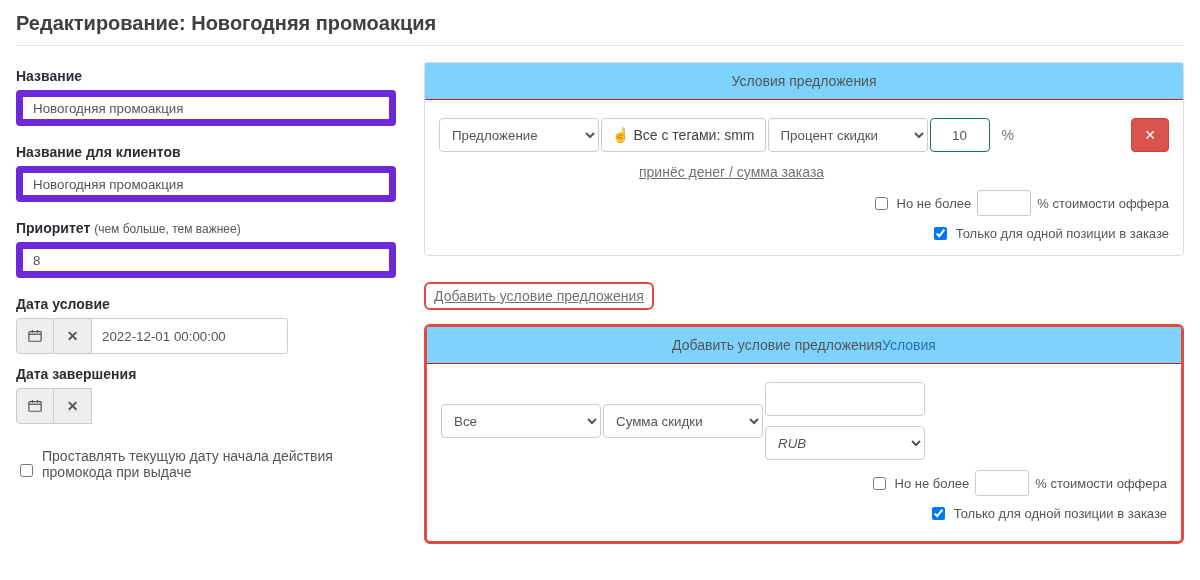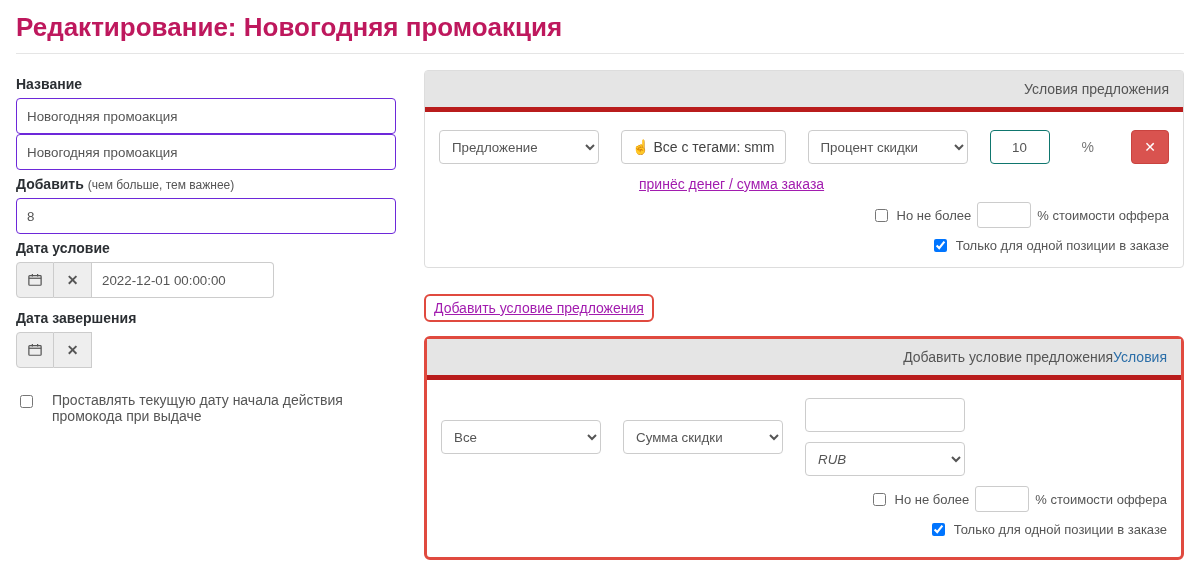--- a/index.html
+++ b/index.html
@@ -5,82 +5,82 @@
   * { box-sizing: border-box; }
   body {
     margin: 0;
     padding: 12px 16px;
     font-family: -apple-system, BlinkMacSystemFont, "Segoe UI", Arial, sans-serif;
     font-size: 14px;
     color: #333;
     background: #fff;
   }
   h1 {
-    font-size: 26px;
+    font-size: 20px;
     font-weight: 700;
     margin: 0 0 10px 0;
-    color: #be185d;
+    color: #404040;
   }
   .hr { border-bottom: 1px solid #e5e5e5; margin-bottom: 16px; }
   .columns { display: flex; gap: 28px; }
   .left { width: 380px; flex-shrink: 0; }
   .right { flex: 1; min-width: 0; }
 
   .form-label { font-weight: 700; font-size: 14px; color: #2b2f33; margin: 6px 0; }
   .form-label .hint { font-weight: 400; font-size: 12px; color: #555; }
   .text-input {
     width: 100%;
     height: 36px;
     padding: 6px 10px;
-    border: 1px solid #6d28d9;
-    border-radius: 4px;
-    color: #555;
-    margin-bottom: 0;
+    border: 7px solid #6d28d9;
+    border-radius: 4px;
+    color: #555;
+    margin-bottom: 12px;
   }
   .date-row { display: flex; gap: 0; margin-bottom: 12px; }
   .btn-icon {
     width: 38px; height: 36px;
     border: 1px solid #ccc;
     background: #eee;
     display: flex; align-items: center; justify-content: center;
     color: #555;
     cursor: pointer;
   }
   .btn-icon:first-child { border-radius: 4px 0 0 4px; }
   .btn-icon:nth-child(2) { border-left: none; }
   .date-input {
     height: 36px;
     padding: 6px 10px;
     border: 1px solid #ccc;
     border-left: none;
     border-radius: 0 4px 4px 0;
     color: #555;
-    width: 182px;
-  }
-  .chk-row { display: flex; align-items: flex-start; gap: 16px; margin-top: 24px; }
+    width: 196px;
+  }
+  .chk-row { display: flex; align-items: flex-end; gap: 6px; margin-top: 24px; }
   .chk-row input { margin-top: 3px; }
 
   .panel {
     border: 1px solid #ddd;
     border-radius: 4px;
     margin-bottom: 16px;
     background: #fff;
   }
   .panel-header {
-    background: #e5e5e5;
-    border-bottom: 5px solid #b91c1c;
+    background: #7dd3fc;
+    border-bottom: 1px solid #b91c1c;
     padding: 10px 14px;
     color: #555;
     display: flex;
-    justify-content: flex-end;
+    justify-content: center;
     align-items: center;
   }
   .panel-body { padding: 18px 14px 12px 14px; }
 
-  .cond-row { display: flex; gap: 22px; align-items: center; flex-wrap: wrap; }
+  .cond-row { display: flex; gap: 2px; align-items: center; flex-wrap: wrap; }
   .select {
     height: 34px;
     padding: 4px 8px;
     border: 1px solid #ccc;
     border-radius: 4px;
     background: #fff;
     color: #555;
     cursor: pointer;
   }
   .select.w-offer { width: 160px; }
@@ -118,21 +118,21 @@
     background: #d9534f;
     border: 1px solid #c9433f;
     color: #fff;
     border-radius: 4px;
     cursor: pointer;
     display: flex; align-items:center; justify-content:center;
     margin-left: auto;
   }
 
   .link-row { margin: 10px 0 8px 0; }
-  .link-row a { color: #a21caf; text-decoration: underline; font-size: 14px; }
+  .link-row a { color: #737373; text-decoration: underline; font-size: 14px; }
   .link-row.hl { border: 2px solid #e04a3f; border-radius: 6px; display: inline-block; padding: 4px 8px; }
 
   .sub-row { color: #2b6ea8; text-decoration: underline; font-size: 13px; margin-left: 200px; }
 
   .constraint-block { margin-top: 10px; display:flex; flex-direction:column; align-items:flex-end; gap:8px; }
   .constraint-line { display:flex; align-items:center; gap:6px; color:#555; font-size:13px; }
   .tiny-input { height:26px; width:54px; border:1px solid #ccc; border-radius:3px; padding:0 4px; }
 
   .panel-hl { border: 3px solid #e04a3f; border-radius: 6px; }
   .close-link { color:#2b6ea8; font-size:14px; cursor:pointer; }
@@ -151,24 +151,25 @@
 <h1>Редактирование: Новогодняя промоакция</h1>
 <div class="hr"></div>
 
 <div class="columns">
 
   <div class="left">
 
     <div class="form-label">Название</div>
     <input class="text-input" value="Новогодняя промоакция" style="">
 
+    <div class="form-label">Название для клиентов</div>
     <input class="text-input" value="Новогодняя промоакция" style="">
 
     <div class="form-label">
-      <span>Добавить</span>
+      <span>Приоритет</span>
       <span class="hint">(чем больше, тем важнее)</span>
     </div>
     <input class="text-input" value="8" style="">
 
     <div class="form-label">Дата условие</div>
     <div class="date-row">
       <div class="btn-icon">
         <svg class="icon-svg" viewBox="0 0 16 16">
             <rect x="1" y="3" width="14" height="11" rx="1" fill="none" stroke="#555" stroke-width="1.4"></rect>
             <line x1="1" y1="6" x2="15" y2="6" stroke="#555" stroke-width="1.4"></line>

